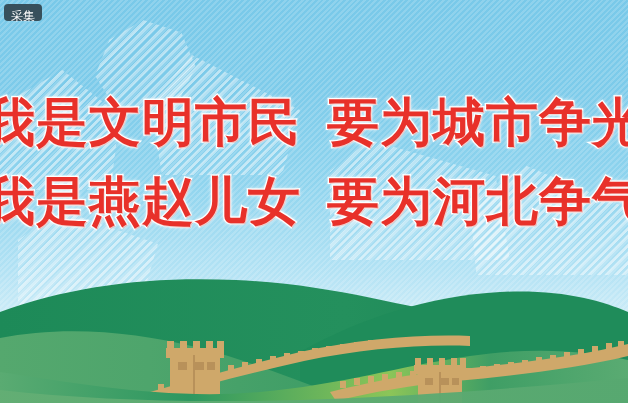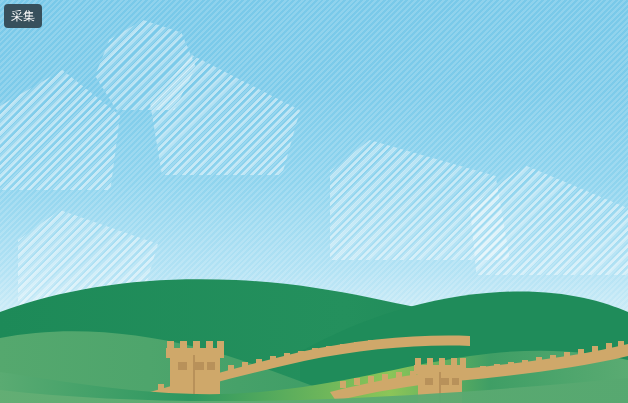--- a/index.html
+++ b/index.html
@@ -89,21 +89,21 @@
        0 0 3px #ffffff,
        0 0 5px rgba(255,255,255,.9),
        1px 1px 0 rgba(168,22,18,.45);
   }
   .gap { width:26px; }
 
   
   .collect-btn {
     position:absolute;
     left:4px; top:4px;
-    width:38px; height:24px;
+    width:38px; height:17px;
     background:#37505c;
     border-radius:4px;
     color:#ffffff;
     font-size:12px;
     line-height:24px;
     text-align:center;
     letter-spacing:0px;
     cursor:pointer;
   }
 </style>
@@ -245,16 +245,28 @@
       <rect x="425" y="378" width="8" height="7"></rect>
       <rect x="441" y="378" width="8" height="7"></rect>
       <rect x="452" y="378" width="7" height="7"></rect>
       <rect x="439" y="372" width="2" height="31"></rect>
     </g>
 
     <path fill="url(#gLowLeft)" d="M0,390 C90,400 190,403 300,400 C420,396 520,388 628,378
              L628,403 L0,403 Z" opacity="0.95"></path>
   </svg>
 
+  <div class="slogan">
+    <div class="line">
+      <span class="phrase">我是文明市民</span>
+      <span class="gap"></span>
+      <span class="phrase">要为城市争光</span>
+    </div>
+    <div class="line">
+      <span class="phrase">我是燕赵儿女</span>
+      <span class="gap"></span>
+      <span class="phrase">要为河北争气</span>
+    </div>
+  </div>
 
   <div class="collect-btn">采集</div>
 
 </div>
 
 </body></html>

